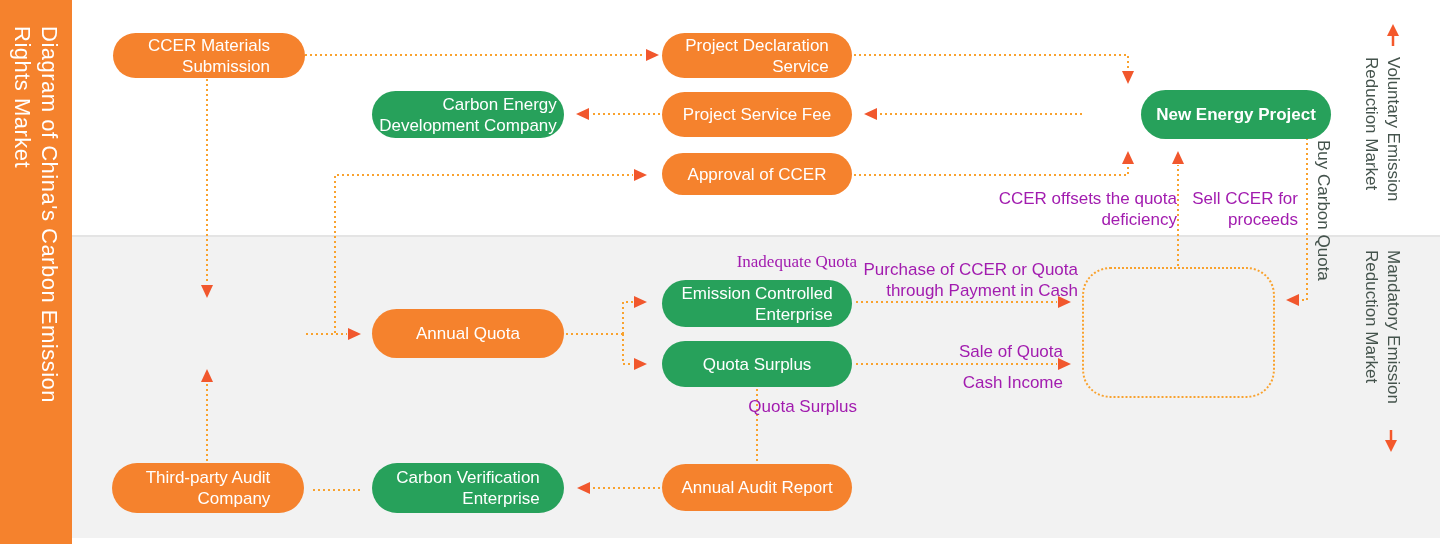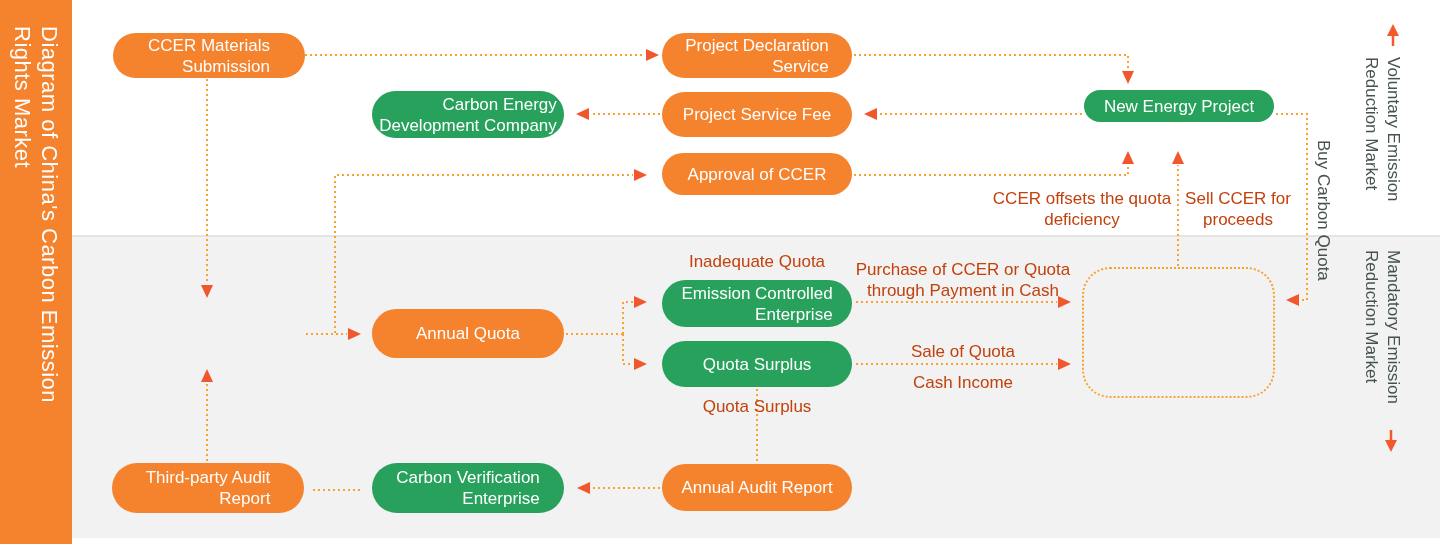--- a/index.html
+++ b/index.html
@@ -35,22 +35,22 @@
     position:absolute;z-index:1;left:1082px;top:267px;width:193px;height:131px;
     border:2px dotted #F9A22E;border-radius:28px;box-sizing:border-box;
   }
   .exchange-circle{
     position:absolute;z-index:2;left:1128px;top:283px;width:100px;height:100px;
     border-radius:50%;background:#27A15B;color:#fff;display:flex;align-items:center;
     justify-content:center;font-size:19px;
   }
   
   .flabel{
-    position:absolute;z-index:2;color:#c2410c;font-size:17px;line-height:21px;
-    text-align:center;white-space:pre-line;
+    position:absolute;z-index:2;color:#a21caf;font-size:17px;line-height:21px;
+    text-align:right;white-space:pre-line;
   }
   .vlabel{
     position:absolute;z-index:2;color:#44534C;font-size:17px;line-height:22px;
     writing-mode:vertical-rl;white-space:pre-line;text-align:left;
   }
 </style>
 </head>
 <body>
 
 <div id="canvas">
@@ -111,35 +111,35 @@
   </svg>
 
   <div class="pill orange" style="left:113px;top:33px;width:192px;height:45px;">CCER Materials
 Submission</div>
   <div class="pill orange" style="left:662px;top:33px;width:190px;height:45px;">Project Declaration
 Service</div>
   <div class="pill green" style="left:372px;top:91px;width:192px;height:47px;">Carbon Energy
 Development Company</div>
   <div class="pill orange" style="left:662px;top:92px;width:190px;height:45px;">Project Service Fee</div>
   <div class="pill orange" style="left:662px;top:153px;width:190px;height:42px;">Approval of CCER</div>
-  <div class="pill green" style="left:1084px;top:90px;width:190px;height:32px;">New Energy Project</div>
+  <div class="pill green" style="left:1141px;top:90px;width:190px;height:49px;font-weight:bold;">New Energy Project</div>
 
   <div class="pill orange" style="left:372px;top:309px;width:192px;height:49px;">Annual Quota</div>
   <div class="pill green" style="left:662px;top:280px;width:190px;height:47px;">Emission Controlled
 Enterprise</div>
   <div class="pill green" style="left:662px;top:341px;width:190px;height:46px;">Quota Surplus</div>
   <div class="pill orange" style="left:112px;top:463px;width:192px;height:50px;">Third-party Audit
-Report</div>
+Company</div>
   <div class="pill green" style="left:372px;top:463px;width:192px;height:50px;">Carbon Verification
 Enterprise</div>
   <div class="pill orange" style="left:662px;top:464px;width:190px;height:47px;">Annual Audit Report</div>
 
   <div class="exchange-frame"></div>
 
-  <div class="flabel" style="left:657px;top:251px;width:200px;">Inadequate Quota</div>
+  <div class="flabel" style="left:657px;top:251px;width:200px;font-family:Liberation Serif, serif;">Inadequate Quota</div>
   <div class="flabel" style="left:657px;top:396px;width:200px;">Quota Surplus</div>
   <div class="flabel" style="left:848px;top:259px;width:230px;">Purchase of CCER or Quota
 through Payment in Cash</div>
   <div class="flabel" style="left:863px;top:341px;width:200px;">Sale of Quota</div>
   <div class="flabel" style="left:863px;top:372px;width:200px;">Cash Income</div>
   <div class="flabel" style="left:987px;top:188px;width:190px;">CCER offsets the quota
 deficiency</div>
   <div class="flabel" style="left:1178px;top:188px;width:120px;">Sell CCER for
 proceeds</div>
   <div class="vlabel" style="left:1312px;top:140px;height:280px;">Buy Carbon Quota</div>

